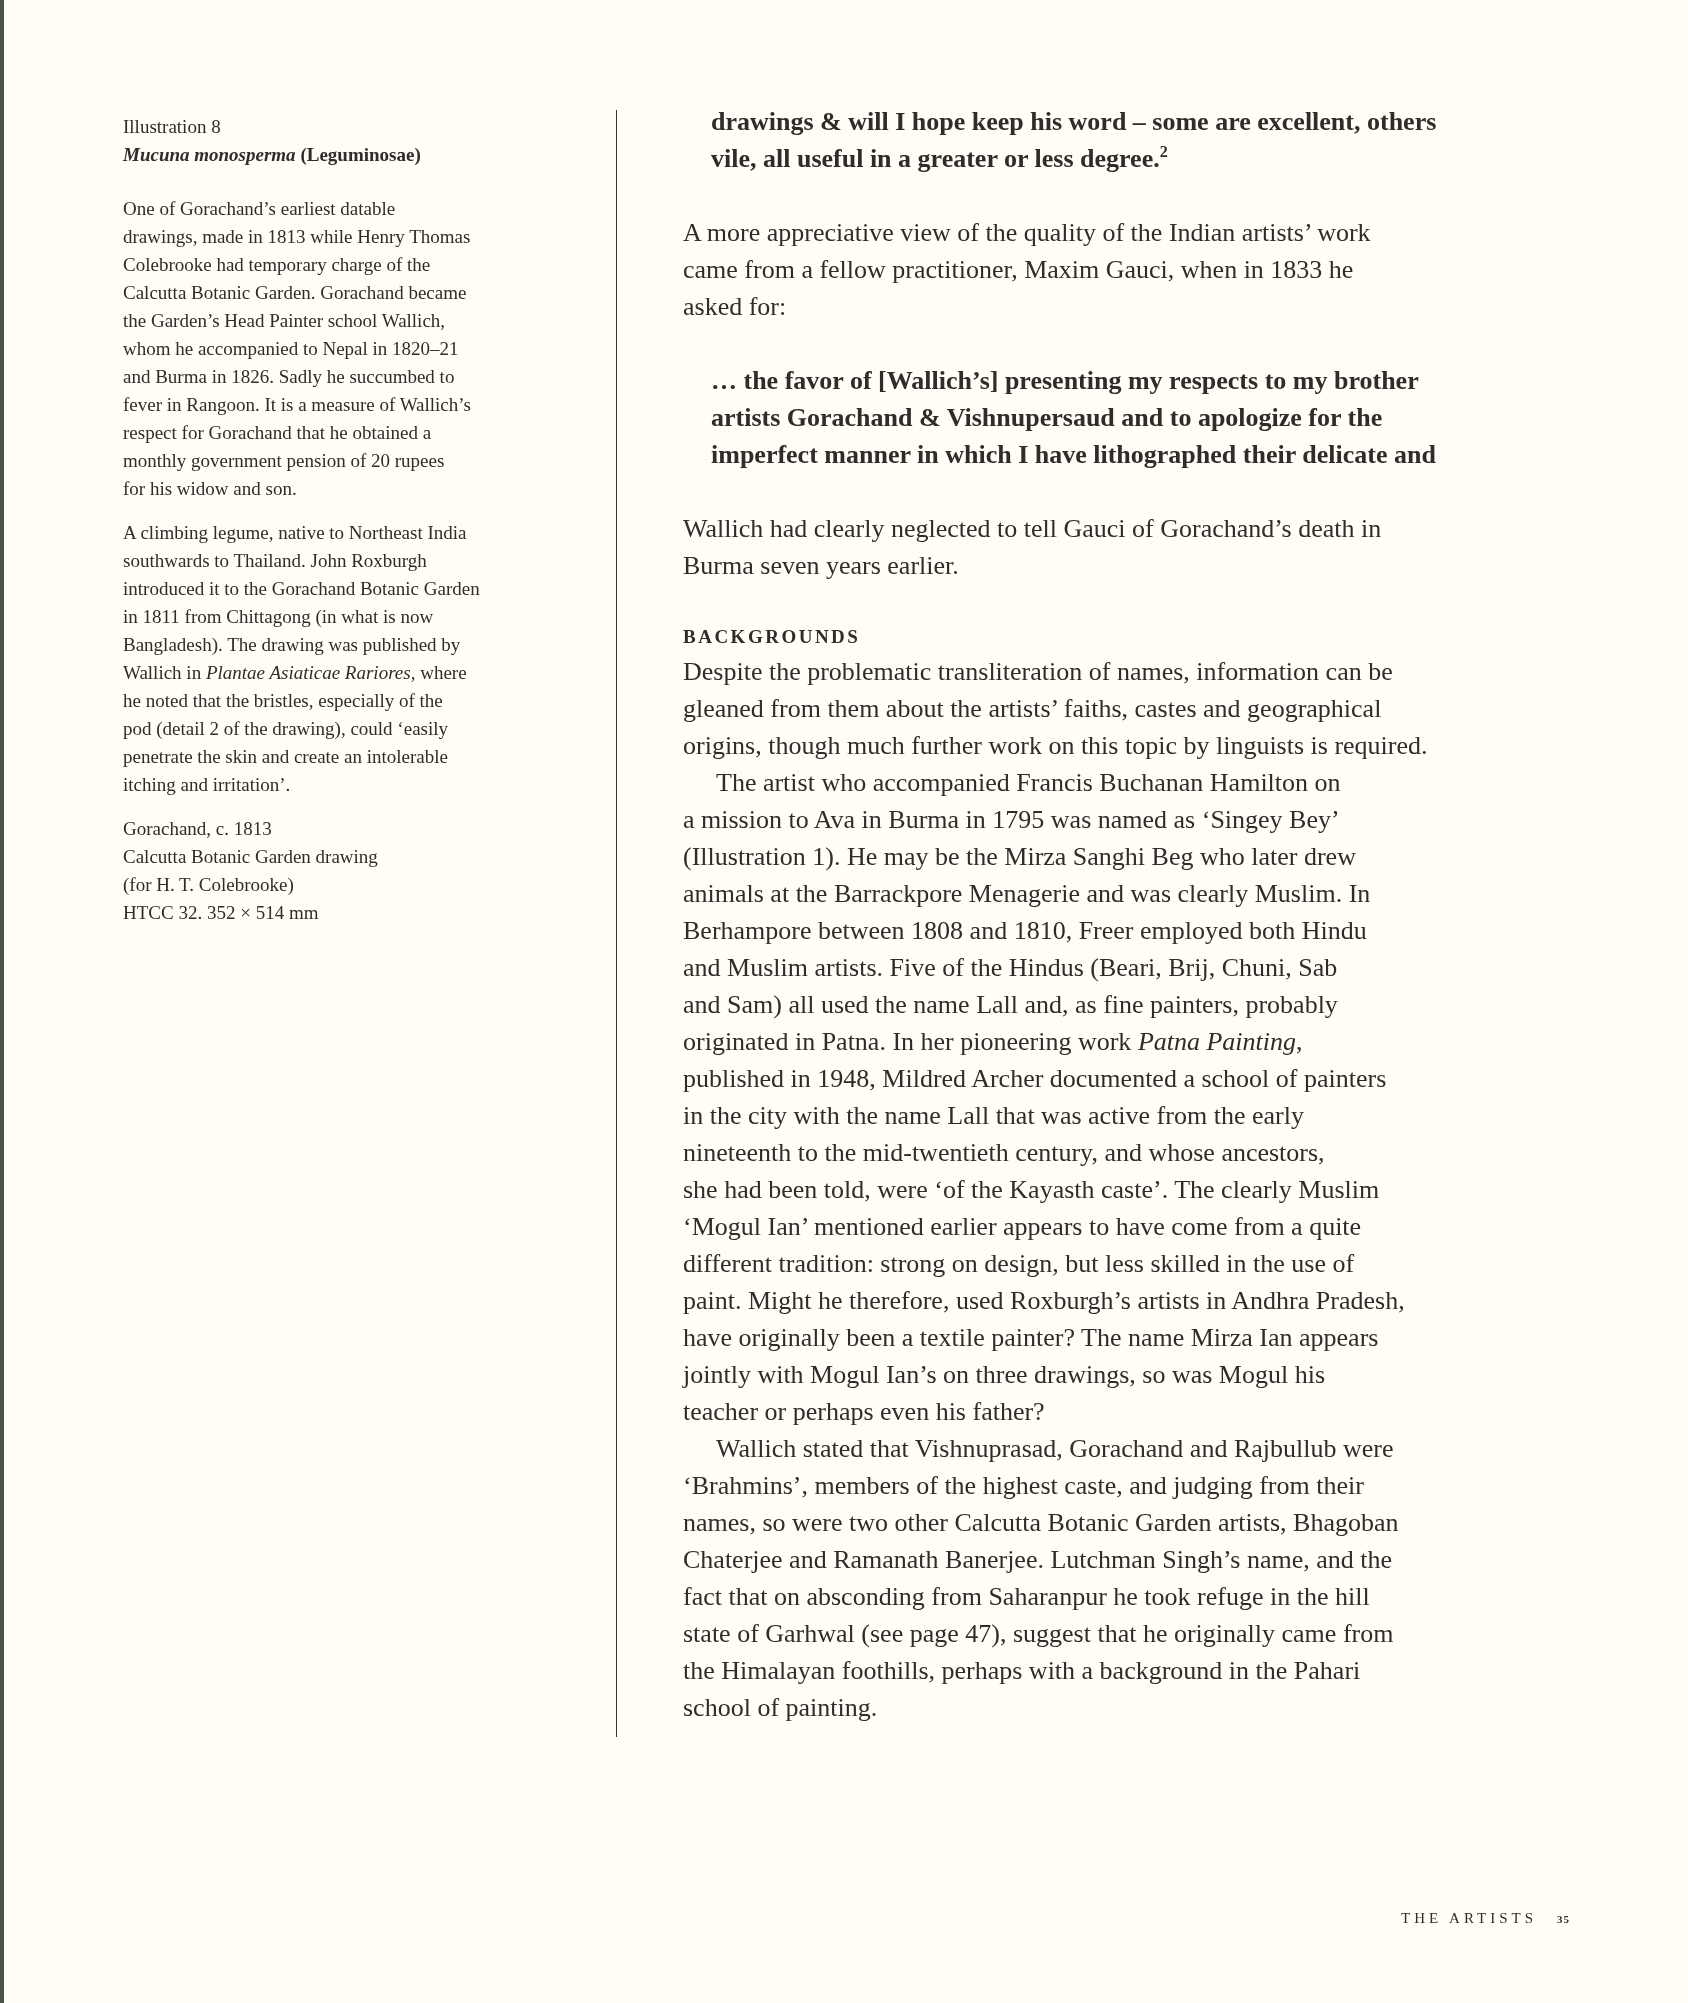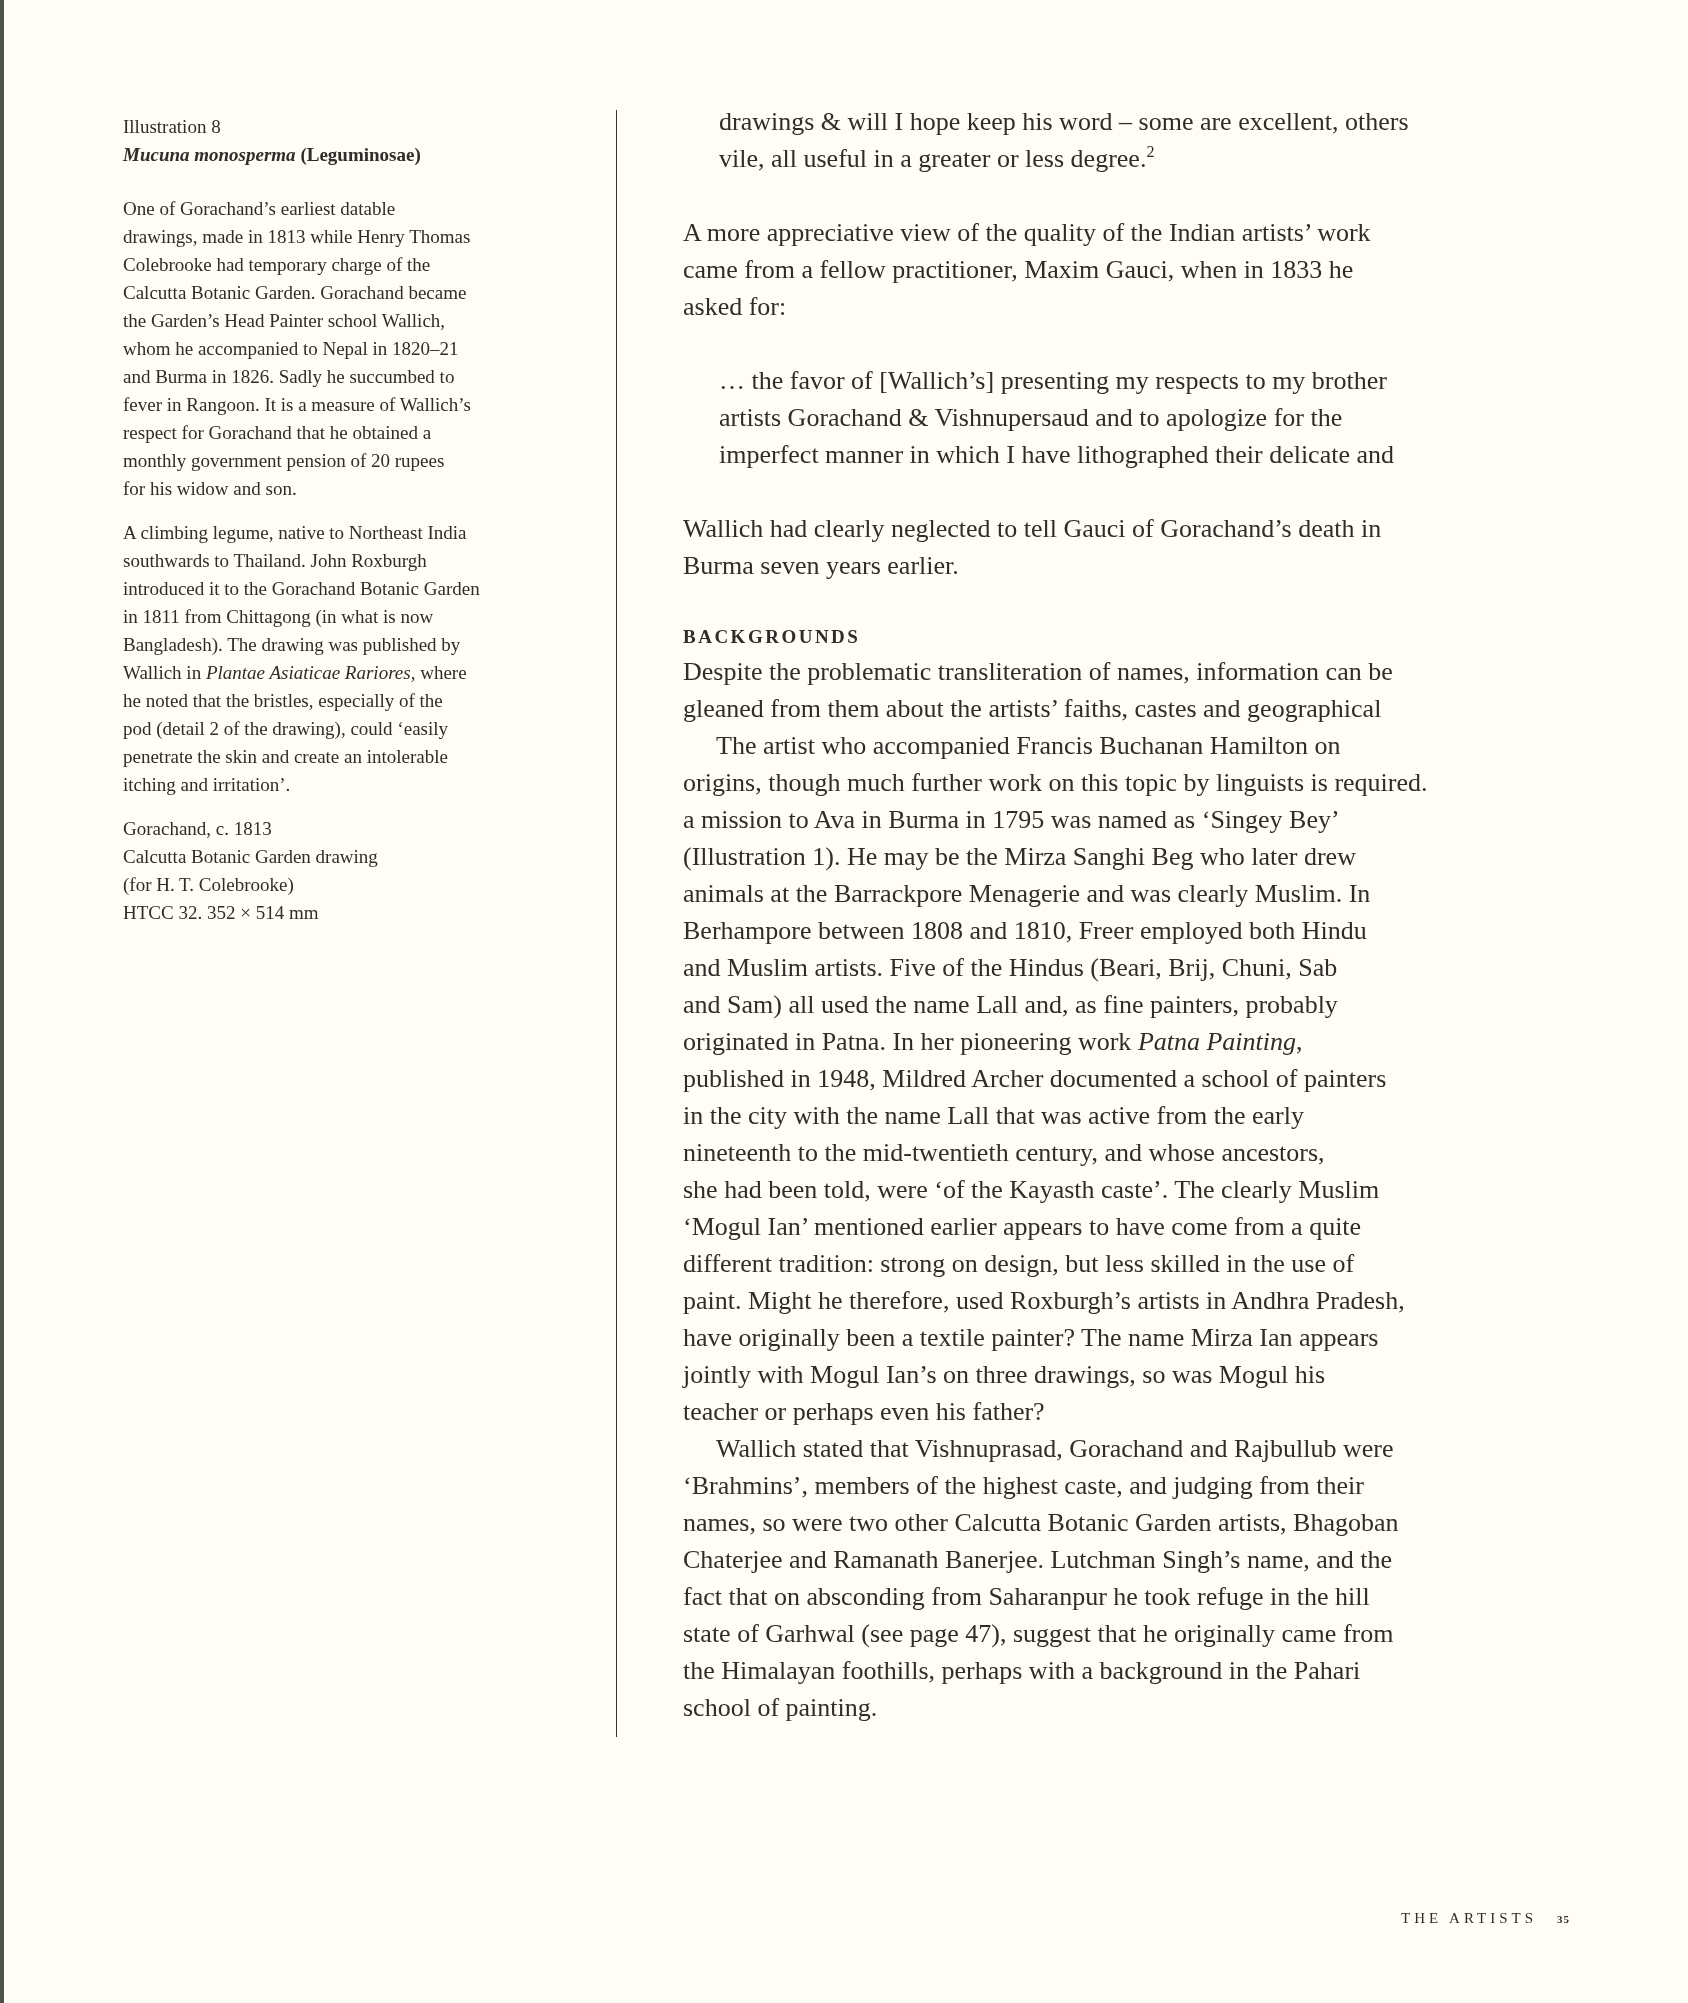--- a/index.html
+++ b/index.html
@@ -8,21 +8,21 @@
     background:#FFFDF5;color:#2e2d29;
     font-family:"Liberation Serif","DejaVu Serif",serif;
     overflow:hidden;
   }
   .edge{position:absolute;left:0;top:0;width:4px;height:2003px;background:#4e524d;}
   .sidebar{position:absolute;left:123px;top:113px;width:400px;font-size:19px;line-height:28px;}
   .sidebar .block{margin-bottom:16px;}
   .sidebar .title-block{margin-bottom:26px;}
   .divider{position:absolute;left:616px;top:110px;width:1px;height:1627px;background:#34352f;}
   .main{position:absolute;left:683px;top:103px;width:900px;font-size:26px;line-height:37px;}
-  .quote{margin-left:36px;margin-bottom:37px;}
+  .quote{margin-left:28px;margin-bottom:37px;font-weight:bold;}
   .para{margin-bottom:37px;}
   .para-last{margin-bottom:36px;}
   .heading{font-weight:bold;font-size:19px;letter-spacing:2.5px;line-height:33px;}
   .ln{white-space:nowrap;}
   .ln.ind{padding-left:33px;}
   .it{font-style:italic;}
   .bd{font-weight:bold;margin-top:42px;}
   .sup{font-size:62%;vertical-align:super;line-height:0;}
   .footer{position:absolute;top:1910px;right:118px;display:flex;align-items:baseline;}
   .footer .section{font-size:15px;letter-spacing:4px;}
@@ -89,22 +89,22 @@
       <div class="ln"><span>imperfect manner in which I have lithographed their delicate and</span></div>
     </div>
   <div class="para para-last">
       <div class="ln"><span>Wallich had clearly neglected to tell Gauci of Gorachand’s death in</span></div>
       <div class="ln"><span>Burma seven years earlier.</span></div>
     </div>
   <div class="heading">BACKGROUNDS</div>
   <div>
       <div class="ln"><span>Despite the problematic transliteration of names, information can be</span></div>
       <div class="ln"><span>gleaned from them about the artists’ faiths, castes and geographical</span></div>
+      <div class="ln"><span>origins, though much further work on this topic by linguists is required.</span></div>
       <div class="ln ind"><span>The artist who accompanied Francis Buchanan Hamilton on</span></div>
-      <div class="ln"><span>origins, though much further work on this topic by linguists is required.</span></div>
       <div class="ln"><span>a mission to Ava in Burma in 1795 was named as ‘Singey Bey’</span></div>
       <div class="ln"><span>(Illustration 1). He may be the Mirza Sanghi Beg who later drew</span></div>
       <div class="ln"><span>animals at the Barrackpore Menagerie and was clearly Muslim. In</span></div>
       <div class="ln"><span>Berhampore between 1808 and 1810, Freer employed both Hindu</span></div>
       <div class="ln"><span>and Muslim artists. Five of the Hindus (Beari, Brij, Chuni, Sab</span></div>
       <div class="ln"><span>and Sam) all used the name Lall and, as fine painters, probably</span></div>
       <div class="ln"><span>originated in Patna. In her pioneering work </span><span class="it">Patna Painting</span><span>,</span></div>
       <div class="ln"><span>published in 1948, Mildred Archer documented a school of painters</span></div>
       <div class="ln"><span>in the city with the name Lall that was active from the early</span></div>
       <div class="ln"><span>nineteenth to the mid-twentieth century, and whose ancestors,</span></div>

